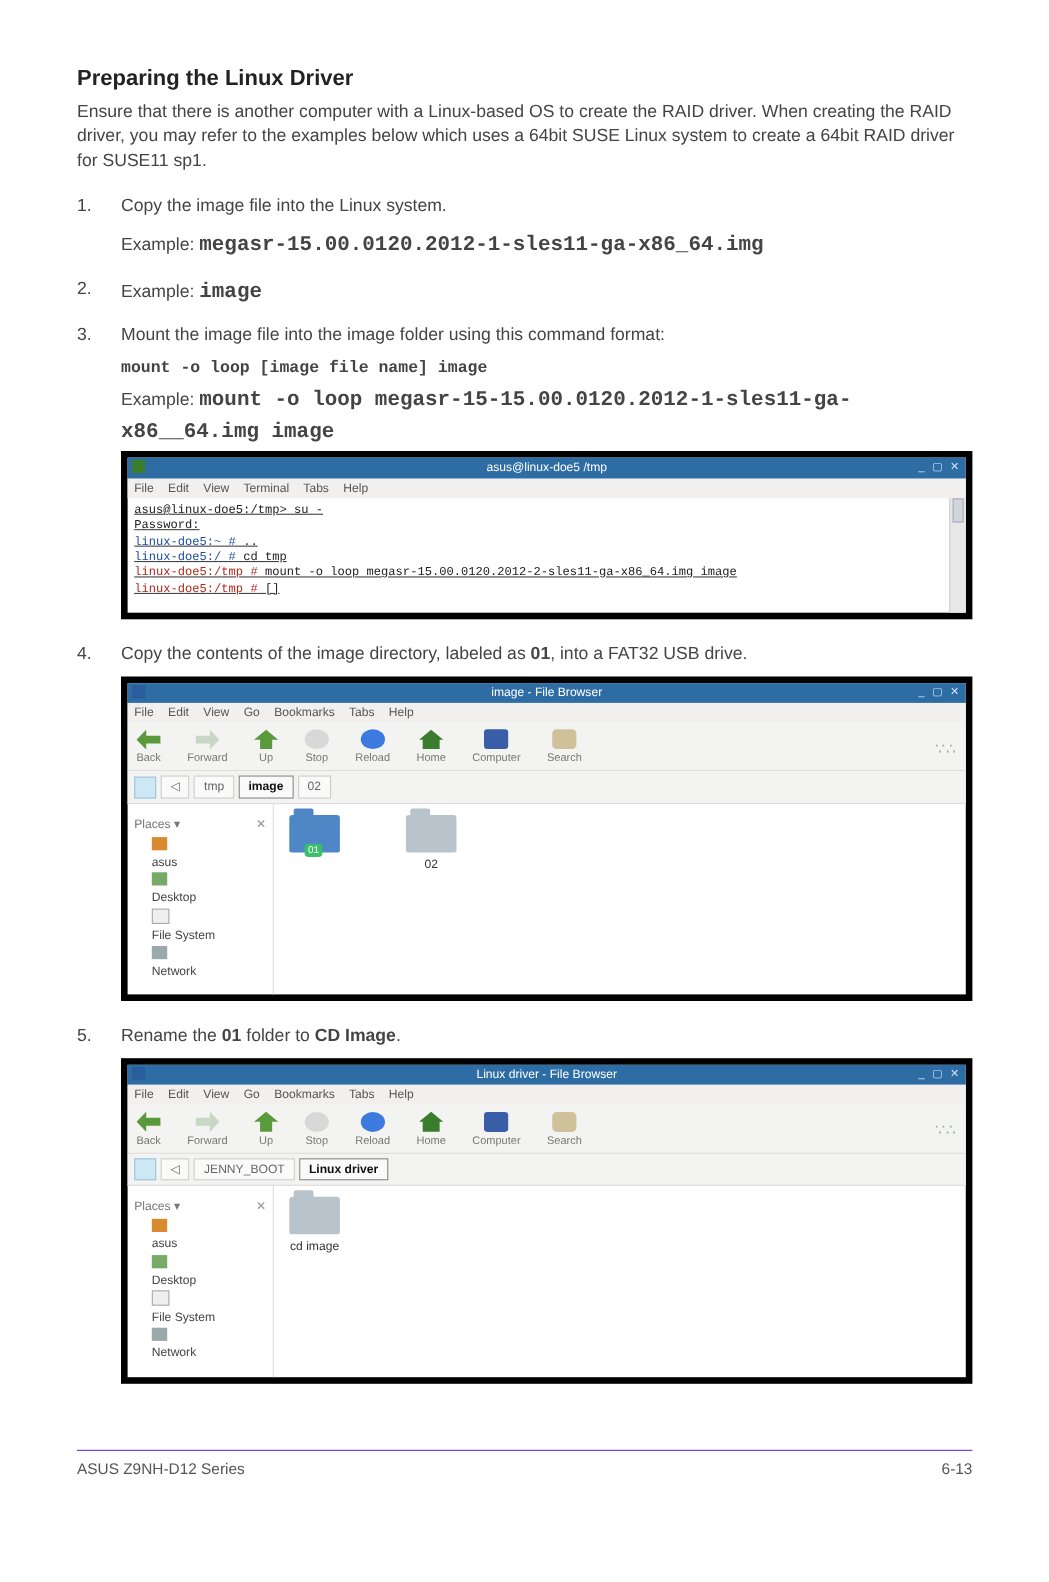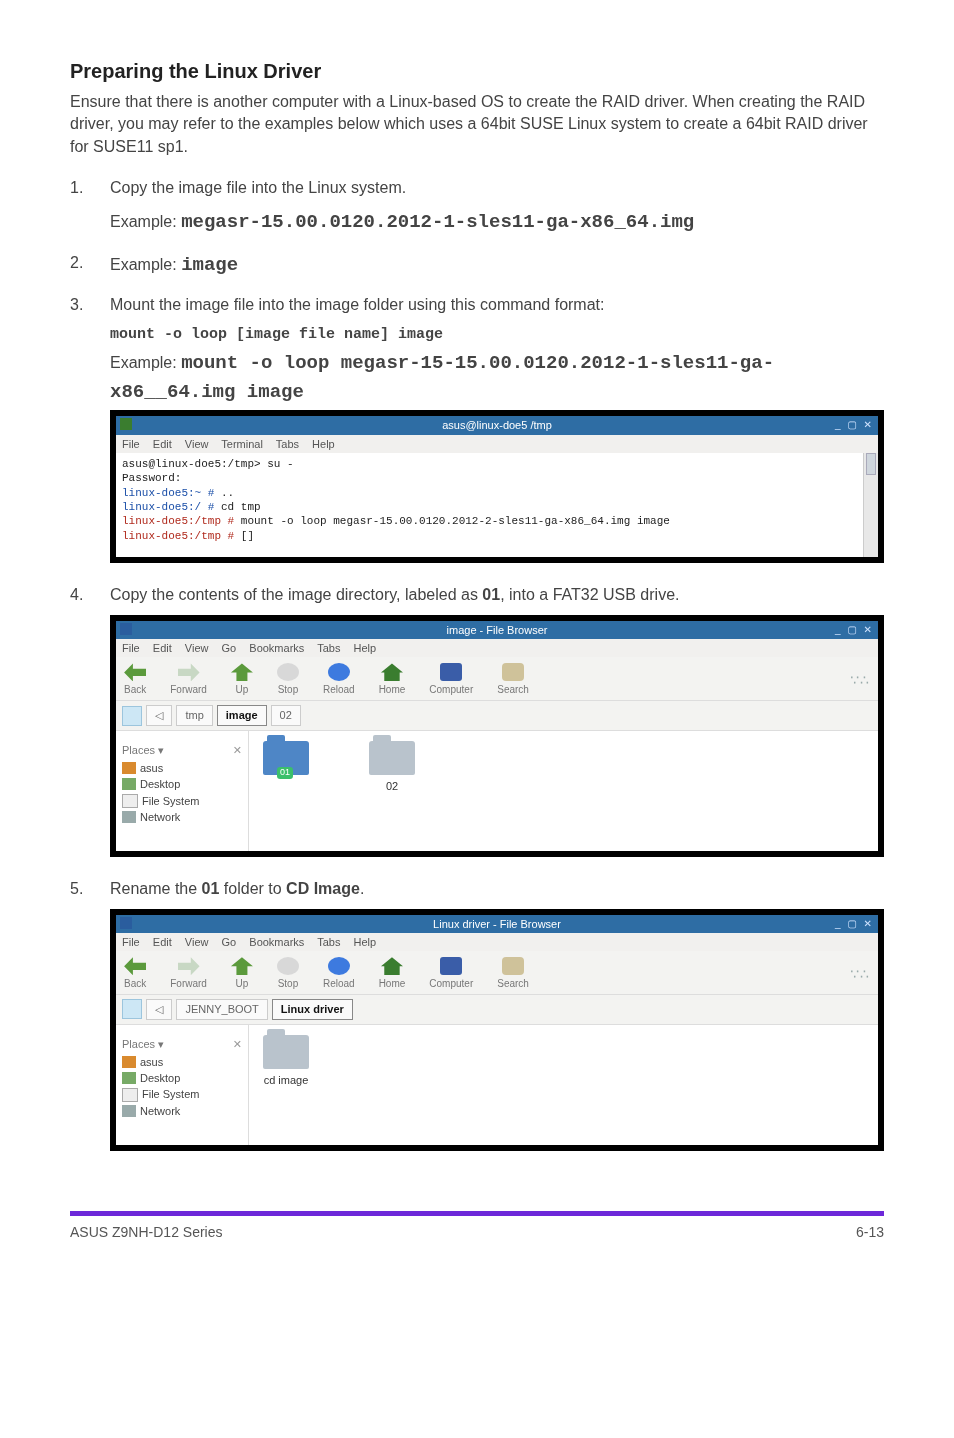--- a/index.html
+++ b/index.html
@@ -99,20 +99,21 @@
     background: #f1f0ee;
     color: #555;
     padding: 2px 6px;
     font-size: 11px;
   }
   .menubar span { margin-right: 10px; margin-top: 28px; }
   .term-body {
     padding: 4px 6px 14px 6px;
     font-family: "Courier New", monospace;
     position: relative;
+    text-decoration: underline;
   }
   .term-body .scrollbar {
     position:absolute;
     right:0;top:0;bottom:0;width:14px;
     background:#e8e8e8;border-left:1px solid #ccc;
   }
   .term-body .scrollbar::before{
     content:"";position:absolute;top:0;left:2px;right:2px;height:20px;background:#cfd6dd;border:1px solid #aab;
   }
   .t-black { color:#222; }
@@ -142,38 +143,38 @@
   .fb-path {
     display:flex; gap:4px; padding:4px 6px; background:#f3f3f1; border-bottom:1px solid #ddd; font-size:11px; align-items:center;
   }
   .fb-path .pencil{width:18px;height:18px;background:#cde7f5;border:1px solid #9cc5dd;display:inline-block;}
   .fb-path .crumb{ padding:2px 8px;border:1px solid #ccc;background:#fafafa;color:#666;}
   .fb-path .crumb.active{border-color:#888;color:#111;font-weight:bold;}
   .fb-body { display:flex; min-height:120px;}
   .fb-side { width:120px; border-right:1px solid #ddd; padding:12px 6px; font-size:11px; color:#444;}
   .fb-side .hd{display:flex;justify-content:space-between;color:#777;margin-bottom:4px;}
   .fb-side .hd .x{color:#999;}
-  .fb-side .place{display:flex;align-items:center;gap:4px;margin:2px 0;}
+  .fb-side .place{display:flex;align-items:flex-start;gap:4px;margin:2px 16px;flex-direction:column;}
   .fb-side .pic{width:14px;height:12px;background:#8aa;}
   .fb-side .pic.asus{background:#d98a2e;}
   .fb-side .pic.desk{background:#7a6;}
   .fb-side .pic.fs{background:#eee;border:1px solid #aaa;}
   .fb-side .pic.net{background:#9aa;}
   .fb-content{ flex:1; padding:10px 14px; display:flex; gap:60px; align-items:flex-start;}
   .fb-item{text-align:center;font-size:11px;color:#333;}
   .fb-folder{width:46px;height:34px;background:#4e86c6;border-radius:3px 3px 2px 2px;position:relative;margin:0 auto 4px auto;}
   .fb-folder::before{content:"";position:absolute;top:-6px;left:4px;width:18px;height:8px;background:#4e86c6;border-radius:2px 2px 0 0;}
   .fb-folder .badge{position:absolute;bottom:-4px;left:14px;background:#3bbf6b;color:#fff;border-radius:3px;font-size:9px;padding:0 3px;}
   .fb-folder.gray{background:#b9c3cc;}
   .fb-folder.gray::before{background:#b9c3cc;}
 
   .step-text { margin-bottom: 8px; }
 
   .footer {
-    border-top:5px solid #6d28d9;
+    border-top:1px solid #6d28d9;
     margin-top:60px;
     padding-top:8px;
     display:flex;
     justify-content:space-between;
     font-size:14px;
     color:#555;
   }
 </style>
 </head>
 <body>

